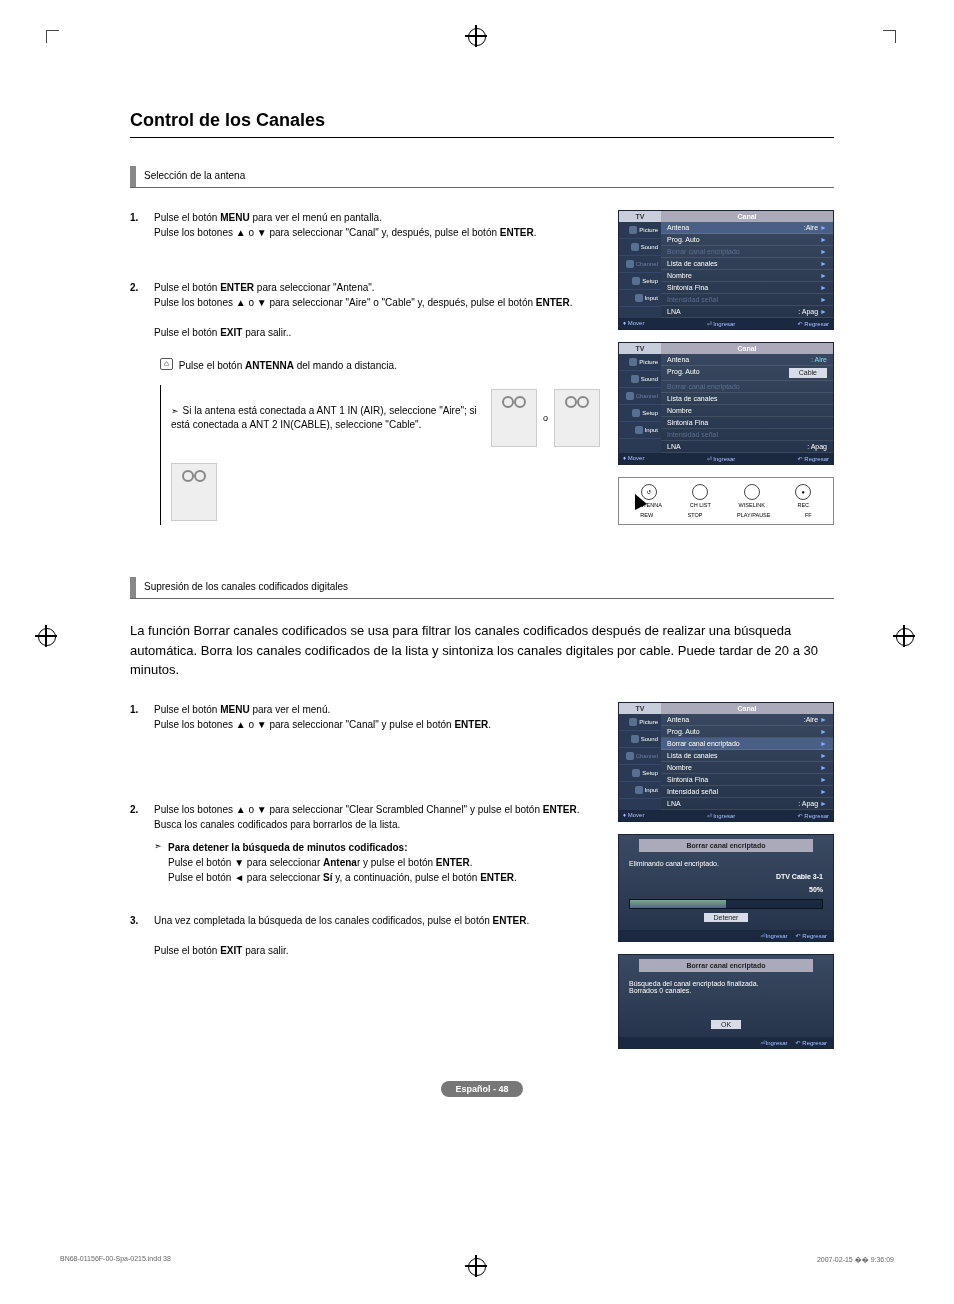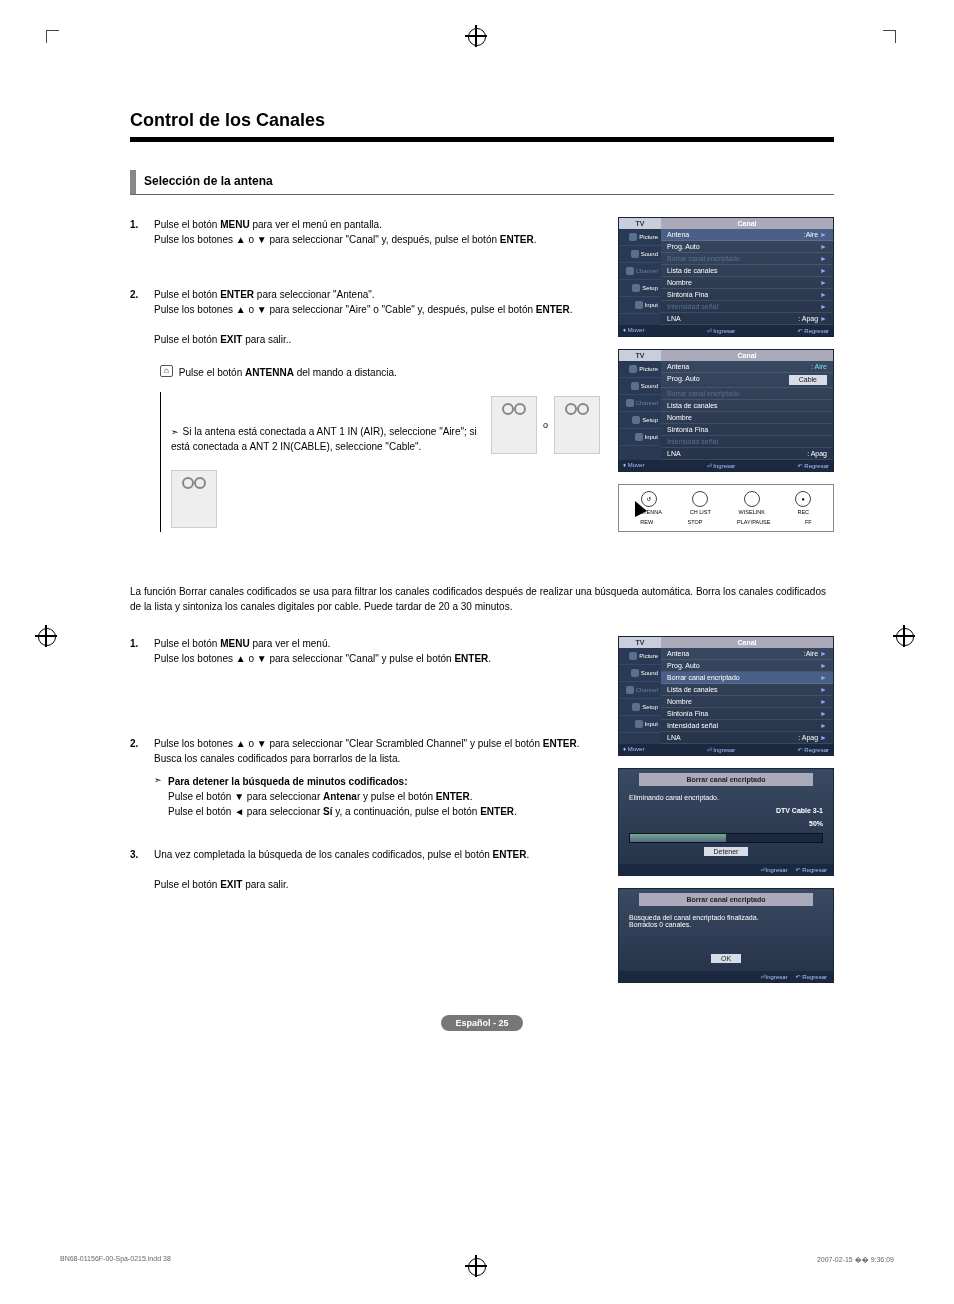--- a/index.html
+++ b/index.html
@@ -7,37 +7,37 @@
 .crop-tl{position:absolute;top:30px;left:46px;width:12px;height:12px;border-left:1px solid #444;border-top:1px solid #444}
 .crop-tr{position:absolute;top:30px;right:58px;width:12px;height:12px;border-right:1px solid #444;border-top:1px solid #444}
 .reg{position:absolute;width:16px;height:16px}
 .reg::before{content:"";position:absolute;width:16px;height:16px;border:1px solid #000;border-radius:50%}
 .reg::after{content:"";position:absolute;left:7px;top:-3px;width:2px;height:22px;background:#000}
 .reg span{position:absolute;top:7px;left:-3px;width:22px;height:2px;background:#000}
 .reg-top{top:28px;left:468px}
 .reg-bl{top:628px;left:38px}
 .reg-br{top:628px;right:42px}
 .reg-bot{bottom:30px;left:468px}
-.h-main{font-size:18px;font-weight:bold;border-bottom:5px solid #000000;padding-bottom:6px;margin:0 0 28px 0}
+.h-main{font-size:18px;font-weight:bold;border-bottom:1px solid #000000;padding-bottom:6px;margin:0 0 28px 0}
 .section-title{display:flex;align-items:stretch;border-bottom:1px solid #666;margin:0 0 22px 0}
 .section-title .bar{width:6px;background:#888;margin-right:8px}
-.section-title .txt{font-size:12px;font-weight:bold;padding:4px 0 6px 0}
+.section-title .txt{font-size:10px;font-weight:normal;padding:4px 0 6px 0}
 .layout{display:flex;gap:18px}
 .colL{flex:1}
 .colR{width:216px}
 ol{margin:0;padding:0;list-style:none}
 ol>li{display:flex;margin:0 0 40px 0;line-height:1.5}
 ol>li .num{width:24px;font-weight:bold}
 ol>li .body{flex:1}
 .hint{margin:8px 0 6px 0;padding-left:14px;position:relative}
 .hint::before{content:"➣";position:absolute;left:0;top:0;font-size:9px}
 .remote-note{display:flex;align-items:flex-start;gap:6px;margin:0 0 12px 30px;line-height:1.5}
 .remote-note .icon{border:1px solid #555;border-radius:2px;padding:0 3px;font-size:8px;line-height:10px}
 .subhints{border-left:1px solid #000;margin-left:30px;padding:4px 0 4px 10px}
-.subhints .row{display:flex;gap:8px;align-items:flex-end;margin-bottom:16px}
+.subhints .row{display:flex;gap:8px;align-items:center;margin-bottom:16px}
 .subhints .row:last-child{margin-bottom:0}
 .subhints .txt{flex:1;line-height:1.45}
 .subhints .txt::before{content:"➣";margin-right:4px;font-size:9px}
 .ant-diag{width:44px;height:56px;background:#eee;border:1px solid #ccc;position:relative}
 .ant-diag::before{content:"";position:absolute;top:6px;left:10px;width:8px;height:8px;border:2px solid #888;border-radius:50%}
 .ant-diag::after{content:"";position:absolute;top:6px;right:10px;width:8px;height:8px;border:2px solid #888;border-radius:50%}
 .ant-pair{display:flex;gap:6px;align-items:center;font-size:9px}
 .osd{background:linear-gradient(#3a4a62,#243248);color:#fff;font-size:7px;margin-bottom:12px;border:1px solid #1a2438}
 .osd-head{display:flex}
 .osd-label{background:#c8cedb;color:#333;padding:2px 6px;font-weight:bold;width:30px;text-align:center}
@@ -63,21 +63,21 @@
 .remote .ant-btn::after{content:"";position:absolute;left:2px;bottom:-2px;border-left:12px solid #000;border-top:10px solid transparent;border-bottom:6px solid transparent}
 .modal{background:linear-gradient(#3a4a62,#243248);color:#fff;font-size:7px;margin-bottom:12px;border:1px solid #1a2438}
 .modal .mtitle{text-align:center;padding:3px 0;background:#aab;color:#222;margin:4px 20px 6px;font-weight:bold;font-size:7px}
 .modal .mbody{padding:2px 10px 4px}
 .modal .right{text-align:right;font-weight:bold;margin:6px 0}
 .modal .bar{height:8px;background:#1a2840;border:1px solid #0a1420;margin:4px 0;position:relative}
 .modal .fill{height:100%;background:linear-gradient(#7a8,#568);position:absolute;left:0;top:0}
 .modal .mbtn{background:#d8dbe8;color:#222;padding:1px 10px;margin:4px auto;width:fit-content;font-size:7px}
 .modal .mfoot{display:flex;justify-content:flex-end;gap:8px;background:#1a2840;padding:2px 6px;font-size:6px}
 .modal .mfoot span{color:#a8c0ff}
-.intro{font-size:10px;line-height:1.5;margin:0 0 22px 0}
+.intro{font-size:13px;line-height:1.5;margin:0 0 22px 0}
 .page-pill{background:#777;color:#fff;border-radius:9px;padding:3px 14px;font-size:9px;font-weight:bold;width:fit-content;margin:20px auto 0}
 .footer{position:absolute;bottom:40px;left:60px;right:60px;display:flex;justify-content:space-between;font-size:7px;color:#666}
 </style>
 </head>
 <body>
 
 <div class="crop-tl"></div>
 <div class="crop-tr"></div>
 <div class="reg reg-top">
     <span></span>
@@ -253,20 +253,24 @@
       <span>STOP</span>
       <span>PLAY/PAUSE</span>
       <span>FF</span>
     </div>
   </div>
 </div>
 </div>
 
 <div style="height:40px"></div>
 
+<div class="section-title">
+  <div class="bar"></div>
+  <div class="txt">Supresión de los canales codificados digitales</div>
+</div>
 
 <p class="intro">La función Borrar canales codificados se usa para filtrar los canales codificados después de realizar una búsqueda automática. Borra los canales codificados de la lista y sintoniza los canales digitales por cable. Puede tardar de 20 a 30 minutos.</p>
 
 <div class="layout">
 <div class="colL">
 <ol>
   <li style="margin-bottom:70px">
     <div class="num">1.</div>
     <div class="body">Pulse el botón <b>MENU</b> para ver el menú.<br>Pulse los botones ▲ o ▼ para seleccionar "Canal" y pulse el botón <b>ENTER</b>.</div>
   </li>
@@ -366,20 +370,20 @@
       <div class="mbtn">OK</div>
     </div>
     <div class="mfoot">
             <span>⏎<span>Ingresar</span></span>
             <span>↶ <span>Regresar</span></span>
           </div>
   </div>
 </div>
 </div>
 
-<div class="page-pill">Español - 25</div>
+<div class="page-pill">Español - 48</div>
 
 </div>
 
 <div class="footer">
   <span>BN68-01156F-00-Spa-0215.indd   38</span>
   <span>2007-02-15   �� 9:36:09</span>
 </div>
 
 </body></html>

